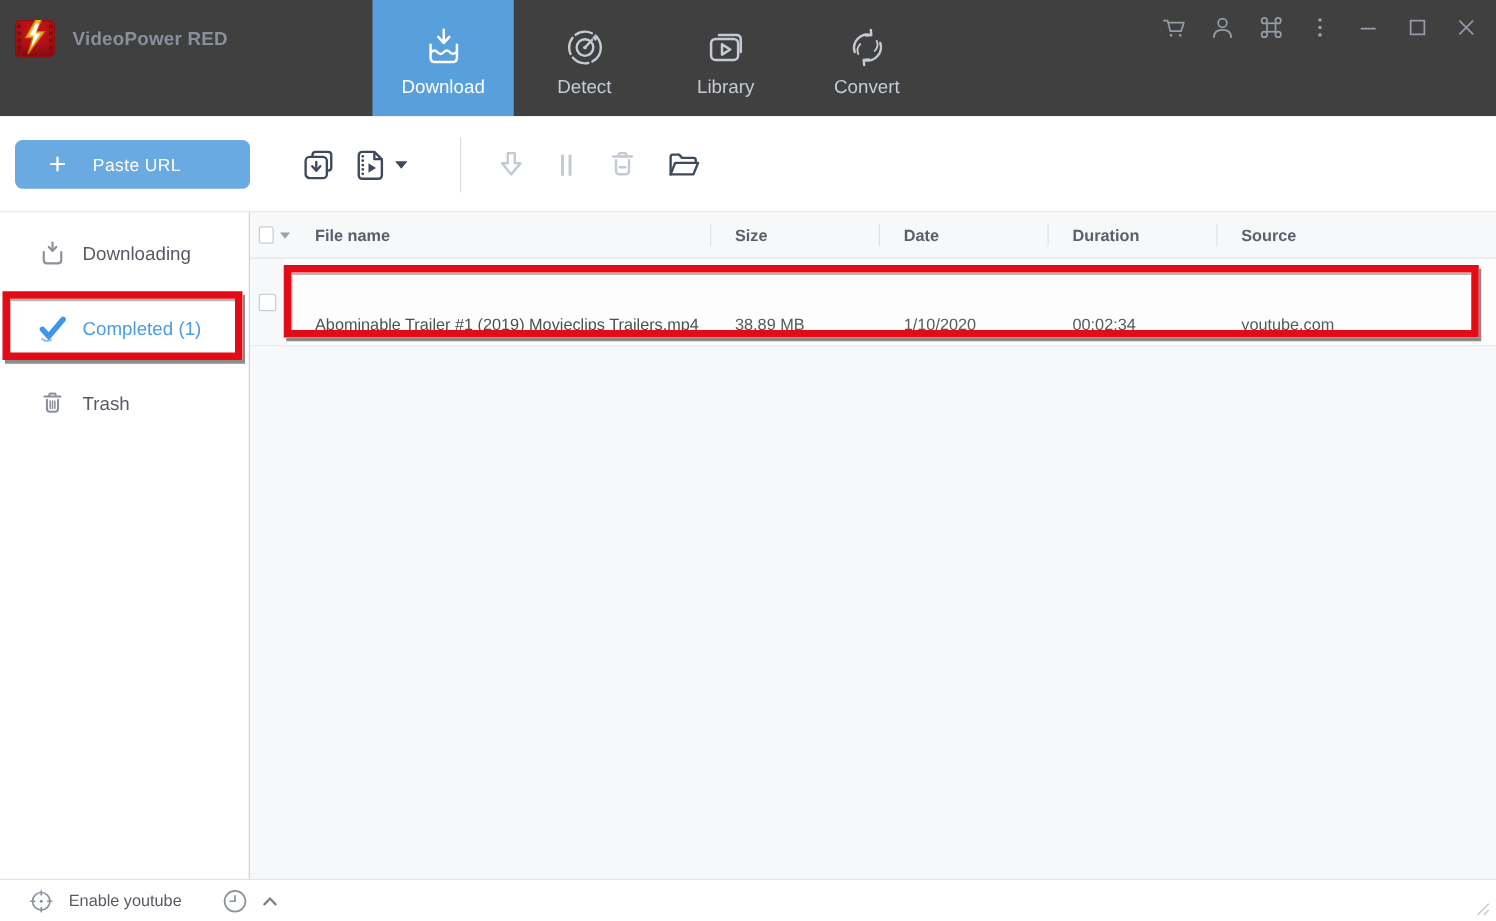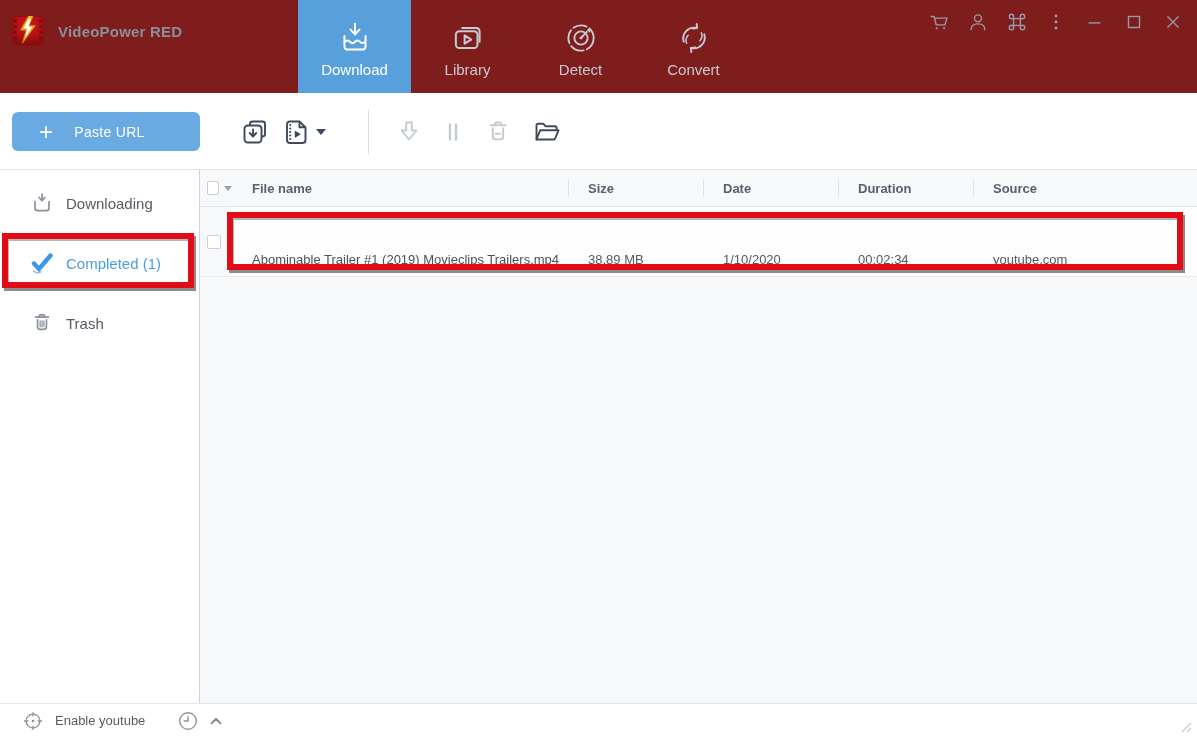--- a/index.html
+++ b/index.html
@@ -4,21 +4,21 @@
 <style>
   * { margin:0; padding:0; box-sizing:border-box; }
   html,body { background:#e9e9e9; }
   .app {
     position:relative; width:1197px; height:737px; overflow:hidden;
     background:#fff; font-family:"Liberation Sans", sans-serif;
     -webkit-font-smoothing:antialiased;
   }
 
   
-  .header { position:absolute; left:0; top:0; width:1197px; height:93px; background:#7f1d1d; }
+  .header { position:absolute; left:0; top:0; width:1197px; height:93px; background:#404040; }
   .brand { position:absolute; left:12px; top:16px; display:flex; align-items:center; }
   .logo {
     position:relative; width:32px; height:30px; background:#c21318; border-radius:4px;
     border:1px solid #8e0d10; box-shadow:inset 0 -6px 10px rgba(0,0,0,.35);
     display:flex; align-items:center; justify-content:center;
   }
   .brand-title { margin-left:14px; font-size:15px; font-weight:bold; color:#8a8f9a; letter-spacing:.2px; }
 
   .tabs { position:absolute; left:298px; top:0; height:93px; display:flex; }
   .tab {
@@ -129,39 +129,39 @@
             <path d="M18 4.5 v9"></path>
               <path d="M13.8 10 l4.2 4.6 4.2 -4.6"></path>
             <path d="M8 16 v9.5 q0 3.5 3.5 3.5 h13 q3.5 0 3.5 -3.5 V16"></path>
             <path d="M8.6 21.6 c1.6 -1.7 3.2 -1.7 4.7 0 c1.6 1.7 3.2 1.7 4.7 0 c1.6 -1.7 3.2 -1.7 4.7 0 c1.5 1.6 3 1.6 4.6 .1"></path>
           </svg>
         </div>
         <div class="tlabel">Download</div>
       </div>
       <div class="tab">
         <div class="ticon">
-          <svg width="38" height="38" viewBox="0 0 36 36" fill="none" stroke="currentColor" stroke-width="1.9" stroke-linecap="round" stroke-linejoin="round">
-            <path d="M12.5 8.5 h13 q3.5 0 3.5 3.5 v9.5"></path>
-            <rect x="6.5" y="11.5" width="20.5" height="16" rx="3.4"></rect>
-            <path d="M14.8 15.6 l6.2 3.9 -6.2 3.9 z"></path>
-          </svg>
-        </div>
-        <div class="tlabel">Library</div>
-      </div>
-      <div class="tab">
-        <div class="ticon">
           <svg width="38" height="38" viewBox="0 0 36 36" fill="none" stroke="currentColor" stroke-width="1.8" stroke-linecap="round">
             <circle cx="18" cy="18" r="12" stroke-dasharray="13 3.2"></circle>
             <circle cx="18" cy="18" r="6.3"></circle>
             <path d="M18 18 L23.4 12.2"></path>
             <circle cx="18" cy="18" r="1.4" fill="currentColor" stroke="none"></circle>
             <path d="M24.5 10.5 l1.8 -.4 -.5 1.8"></path>
           </svg>
         </div>
         <div class="tlabel">Detect</div>
+      </div>
+      <div class="tab">
+        <div class="ticon">
+          <svg width="38" height="38" viewBox="0 0 36 36" fill="none" stroke="currentColor" stroke-width="1.9" stroke-linecap="round" stroke-linejoin="round">
+            <path d="M12.5 8.5 h13 q3.5 0 3.5 3.5 v9.5"></path>
+            <rect x="6.5" y="11.5" width="20.5" height="16" rx="3.4"></rect>
+            <path d="M14.8 15.6 l6.2 3.9 -6.2 3.9 z"></path>
+          </svg>
+        </div>
+        <div class="tlabel">Library</div>
       </div>
       <div class="tab">
         <div class="ticon">
           <svg width="38" height="38" viewBox="0 0 36 36" fill="none" stroke="currentColor" stroke-width="1.8" stroke-linecap="round" stroke-linejoin="round">
             <path d="M8.3 21.5 a10.2 10.2 0 0 1 12.2 -13"></path>
             <path d="M27.7 14.5 a10.2 10.2 0 0 1 -12.2 13"></path>
             <path d="M20.5 4.6 l.4 4 -4 .4"></path>
             <path d="M15.5 31.4 l-.4 -4 4 -.4"></path>
             <path d="M25 13 a7 7 0 0 1 -1.5 7.6" stroke-width="1.4"></path>
             <path d="M11 23 a7 7 0 0 1 1.5 -7.6" stroke-width="1.4"></path>

